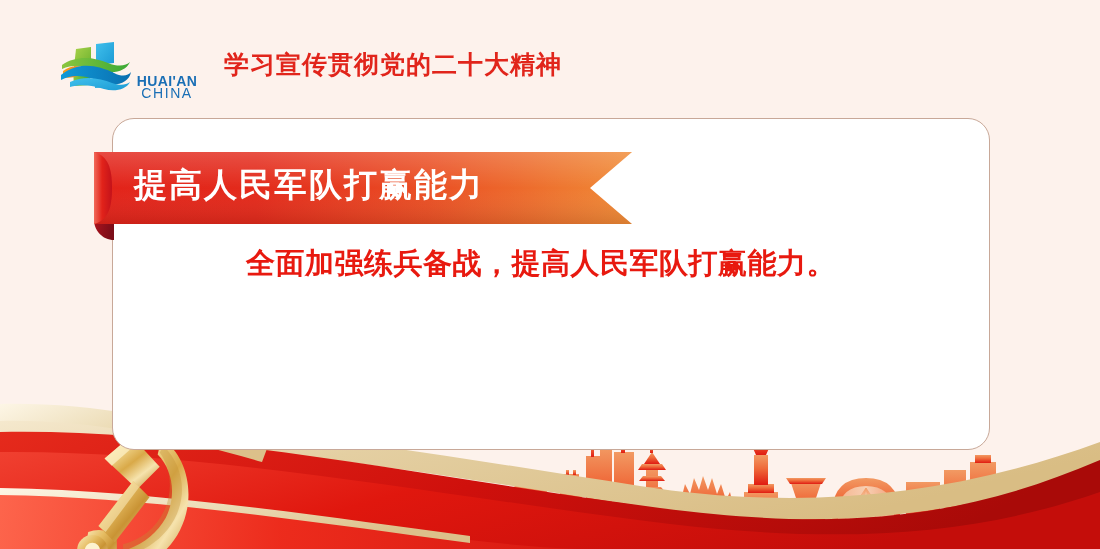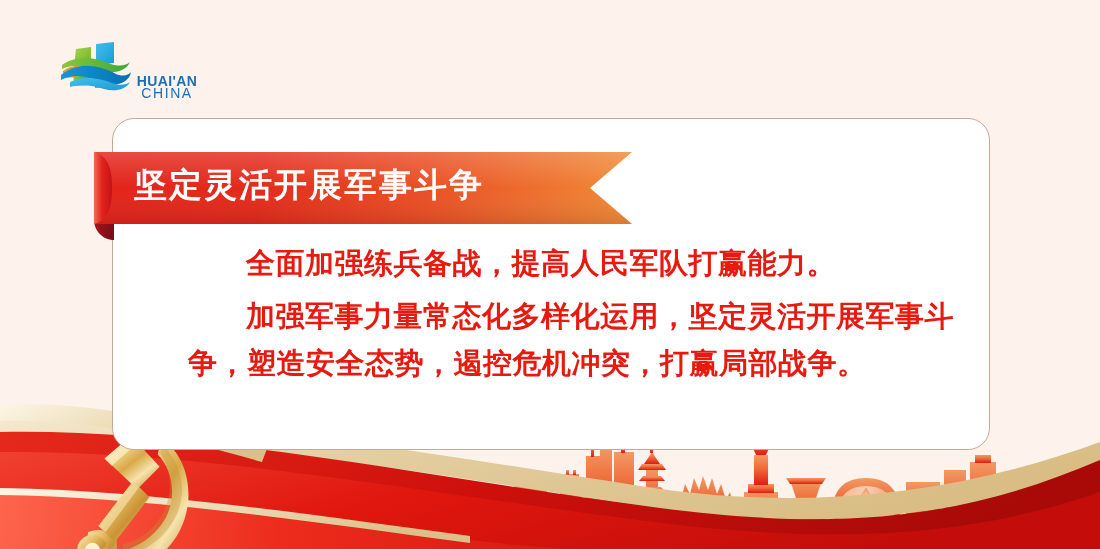--- a/index.html
+++ b/index.html
@@ -369,20 +369,21 @@
           <path d="M33 12 L55 10"></path>
           <path d="M44 10 L44 27"></path>
           <path d="M36 17 C 41 21 47 24 53 25"></path>
           <path d="M52 16 C 48 21 43 25 37 27"></path>
         </g>
       </svg>
       <div class="logo-en1">HUAI'AN</div>
       <div class="logo-en2">CHINA</div>
     </div>
 
+    <div class="header-slogan">学习宣传贯彻党的二十大精神</div>
   </div>
 
   <div class="card"></div>
 
   <svg class="ribbon-wrap" viewBox="0 0 540 92" xmlns="http://www.w3.org/2000/svg">
     <defs>
       <linearGradient id="gRibbon" x1="0" y1="0" x2="1" y2="0">
         <stop offset="0" stop-color="#e2231a"></stop>
         <stop offset="0.30" stop-color="#e32a1b"></stop>
         <stop offset="0.62" stop-color="#ea4f24"></stop>
@@ -404,20 +405,19 @@
       </linearGradient>
     </defs>
 
     <path d="M2 60 L22 60 L22 92 C 10 92 2 82 2 72 Z" fill="url(#gFold)"></path>
 
     <path d="M2 4 L540 4 L498 40 L540 76 L2 76 Z" fill="url(#gRibbon)"></path>
     <path d="M2 4 L540 4 L498 40 L540 76 L2 76 Z" fill="url(#gRibbonShade)"></path>
 
     <path d="M2 4 C 16 8 20 20 20 40 C 20 60 16 72 2 76 Z" fill="url(#gLeftCurl)"></path>
   </svg>
-  <div class="ribbon-title">坚定灵活开展军事斗争</div>
+  <div class="ribbon-title">提高人民军队打赢能力</div>
 
   <div class="body-text">
     <p class="para">全面加强练兵备战，提高人民军队打赢能力。</p>
-    <p class="para">加强军事力量常态化多样化运用，坚定灵活开展军事斗争，塑造安全态势，遏控危机冲突，打赢局部战争。</p>
   </div>
 
 </div>
 
 </body></html>

